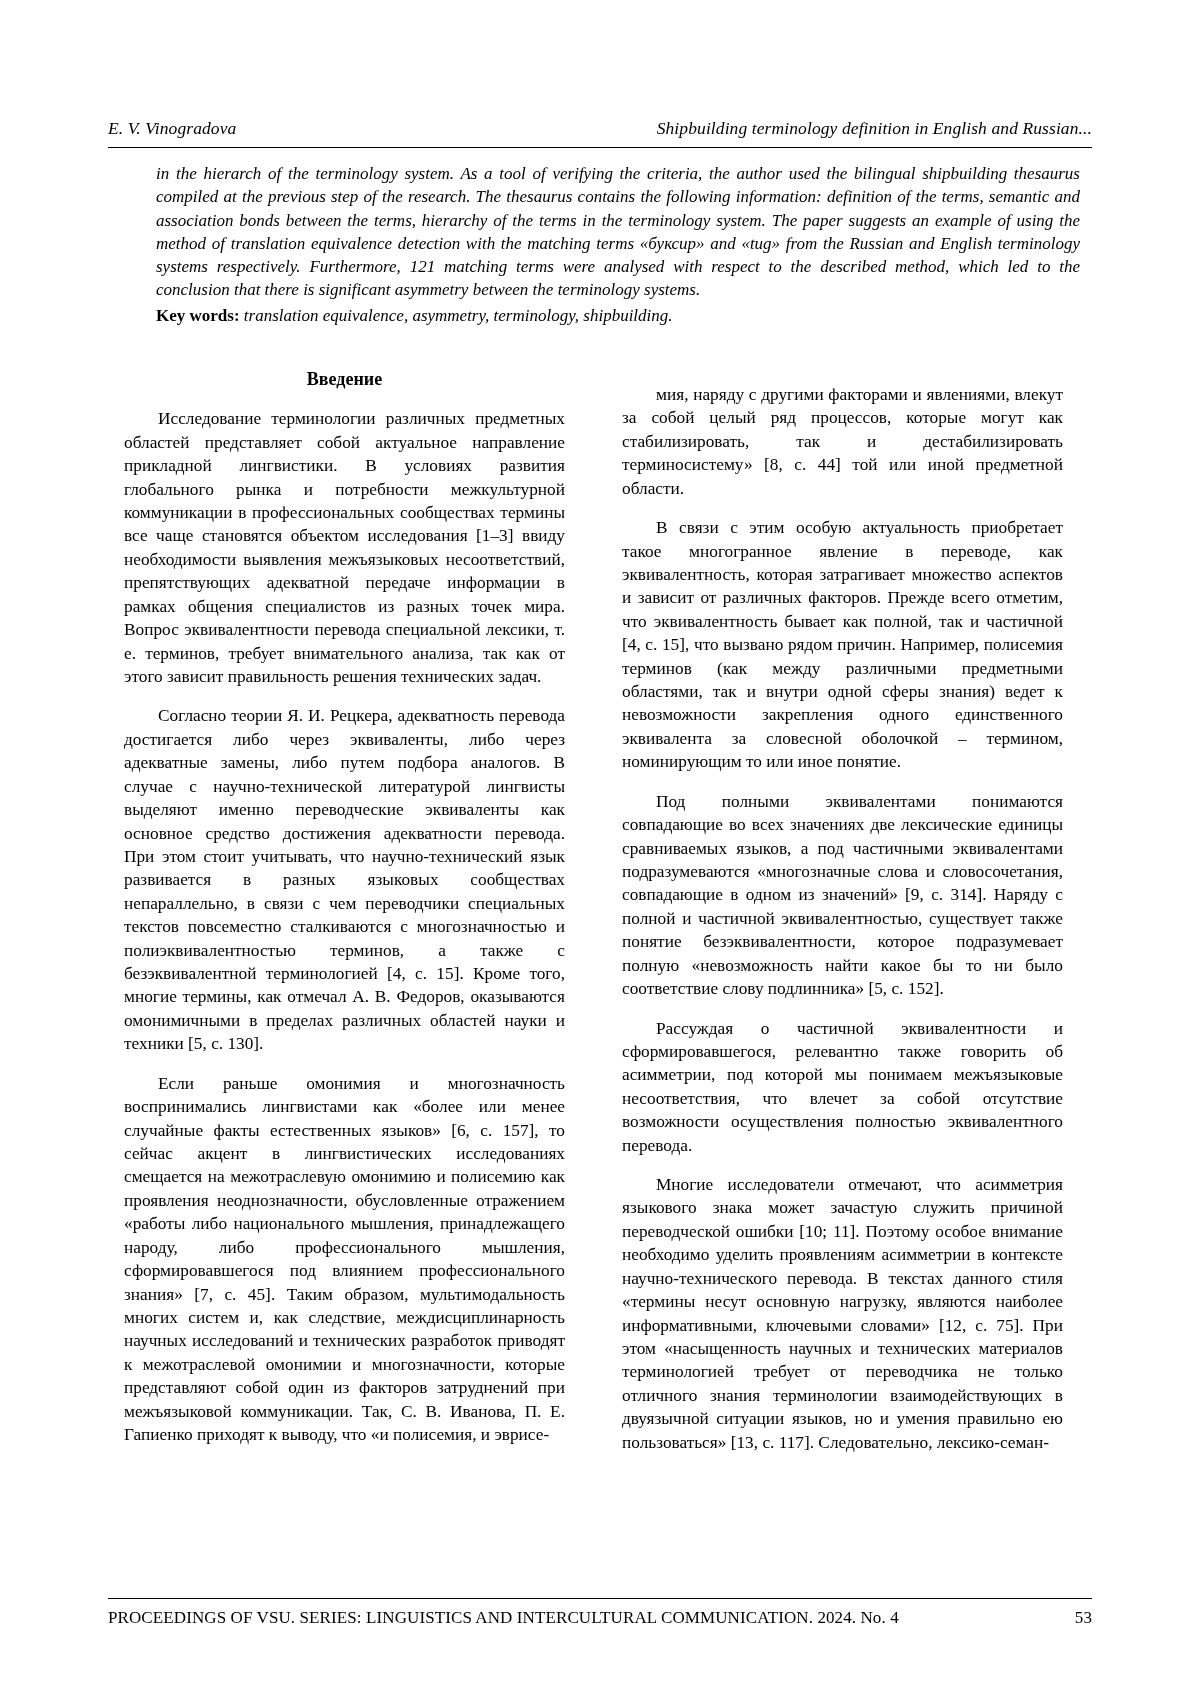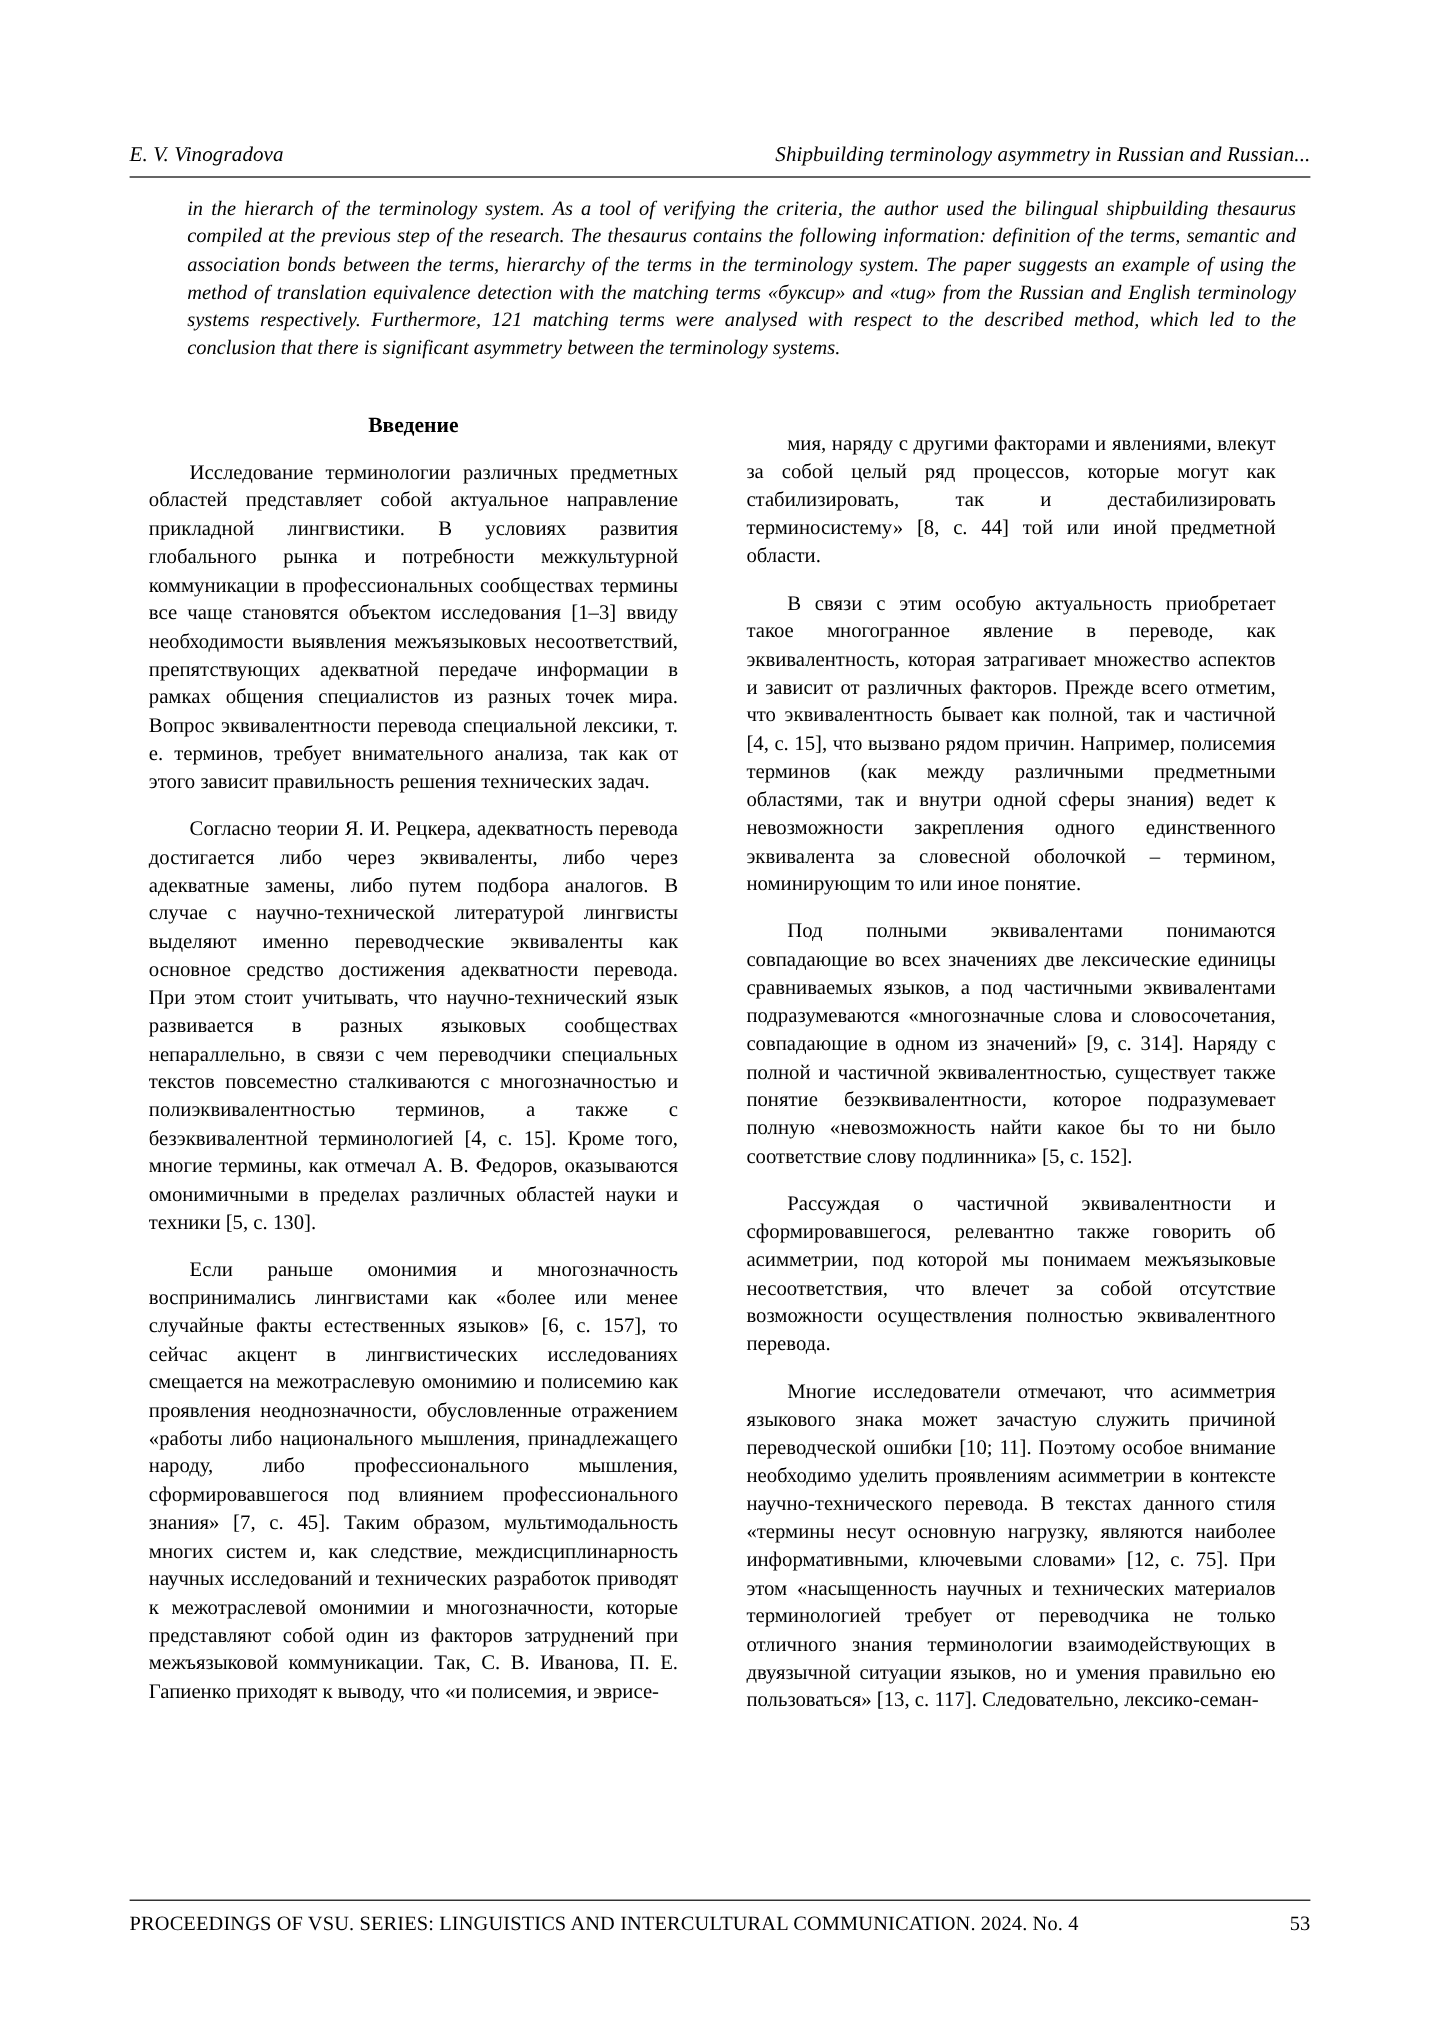--- a/index.html
+++ b/index.html
@@ -83,21 +83,21 @@
   }
   .col p {
     margin: 16px;
     text-indent: 34px;
   }
   
   .footer {
     position: absolute;
     left: 108px;
     right: 108px;
-    bottom: 84px;
+    bottom: 69px;
   }
   .rule-bottom {
     border-top: 1.2px solid #000;
     margin-bottom: 9px;
   }
   .footer-line {
     display: flex;
     justify-content: space-between;
     align-items: baseline;
     font-size: 17px;
@@ -110,26 +110,30 @@
     white-space: nowrap;
   }
 </style>
 </head>
 <body>
 
 <div class="page">
 
   <div class="runhead">
     <span class="author">E. V. Vinogradova</span>
-    <span class="title">Shipbuilding terminology asymmetry in Russian and Russian...</span>
+    <span class="title">Shipbuilding terminology definition in English and Russian...</span>
   </div>
   <div class="rule-top"></div>
 
   <div class="abstract">
     <p>in the hierarch of the terminology system. As a tool of verifying the criteria, the author used the bilingual shipbuilding thesaurus compiled at the previous step of the research. The thesaurus contains the following information: definition of the terms, semantic and association bonds between the terms, hierarchy of the terms in the terminology system. The paper suggests an example of using the method of translation equivalence detection with the matching terms «буксир» and «tug» from the Russian and English terminology systems respectively. Furthermore, 121 matching terms were analysed with respect to the described method, which led to the conclusion that there is significant asymmetry between the terminology systems.</p>
+    <div class="keywords">
+      <b>Key words:</b>
+      <span>translation equivalence, asymmetry, terminology, shipbuilding.</span>
+    </div>
   </div>
 
   <div class="columns">
 
     <div class="col">
       <div class="section-head">Введение</div>
       <p>Исследование терминологии различных предметных областей представляет собой актуальное направление прикладной лингвистики. В условиях развития глобального рынка и потребности межкультурной коммуникации в профессиональных сообществах термины все чаще становятся объектом исследования [1–3] ввиду необходимости выявления межъязыковых несоответствий, препятствующих адекватной передаче информации в рамках общения специалистов из разных точек мира. Вопрос эквивалентности перевода специальной лексики, т. е. терминов, требует внимательного анализа, так как от этого зависит правильность решения технических задач.</p>
       <p>Согласно теории Я. И. Рецкера, адекватность перевода достигается либо через эквиваленты, либо через адекватные замены, либо путем подбора аналогов. В случае с научно-технической литературой лингвисты выделяют именно переводческие эквиваленты как основное средство достижения адекватности перевода. При этом стоит учитывать, что научно-технический язык развивается в разных языковых сообществах непараллельно, в связи с чем переводчики специальных текстов повсеместно сталкиваются с многозначностью и полиэквивалентностью терминов, а также с безэквивалентной терминологией [4, с. 15]. Кроме того, многие термины, как отмечал А. В. Федоров, оказываются омонимичными в пределах различных областей науки и техники [5, с. 130].</p>
       <p>Если раньше омонимия и многозначность воспринимались лингвистами как «более или менее случайные факты естественных языков» [6, с. 157], то сейчас акцент в лингвистических исследованиях смещается на межотраслевую омонимию и полисемию как проявления неоднозначности, обусловленные отражением «работы либо национального мышления, принадлежащего народу, либо профессионального мышления, сформировавшегося под влиянием профессионального знания» [7, с. 45]. Таким образом, мультимодальность многих систем и, как следствие, междисциплинарность научных исследований и технических разработок приводят к межотраслевой омонимии и многозначности, которые представляют собой один из факторов затруднений при межъязыковой коммуникации. Так, С. В. Иванова, П. Е. Гапиенко приходят к выводу, что «и полисемия, и эврисе-</p>
     </div>

